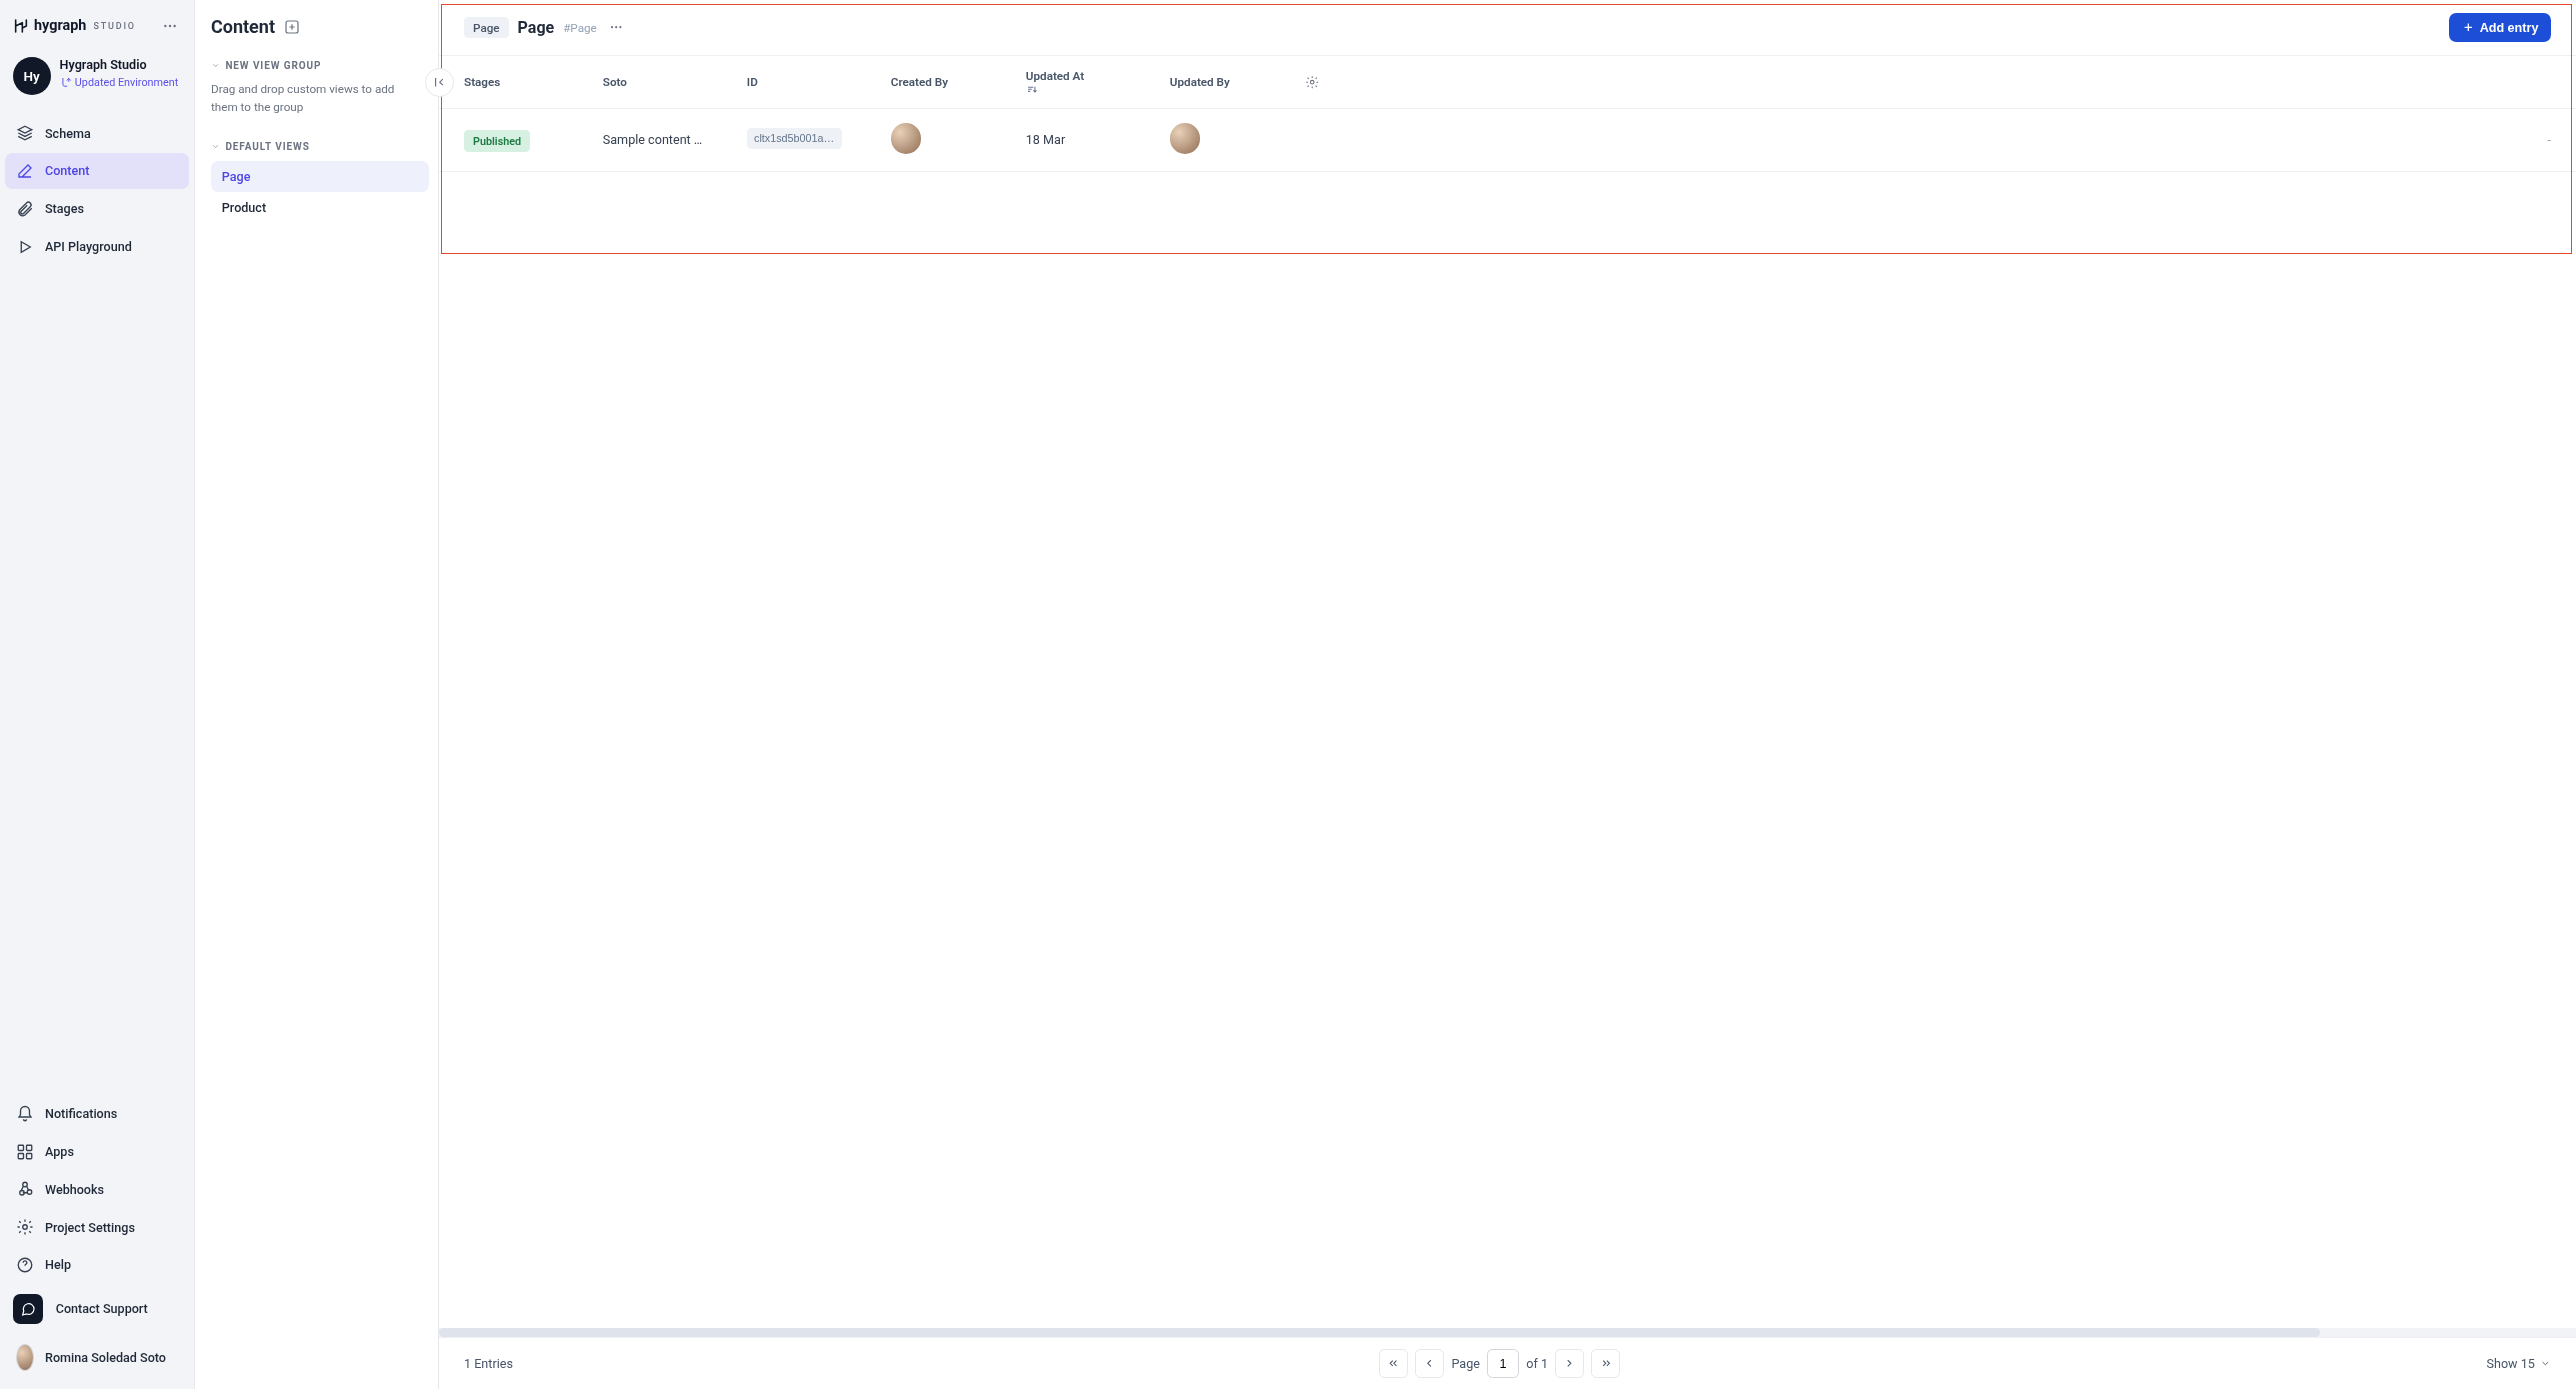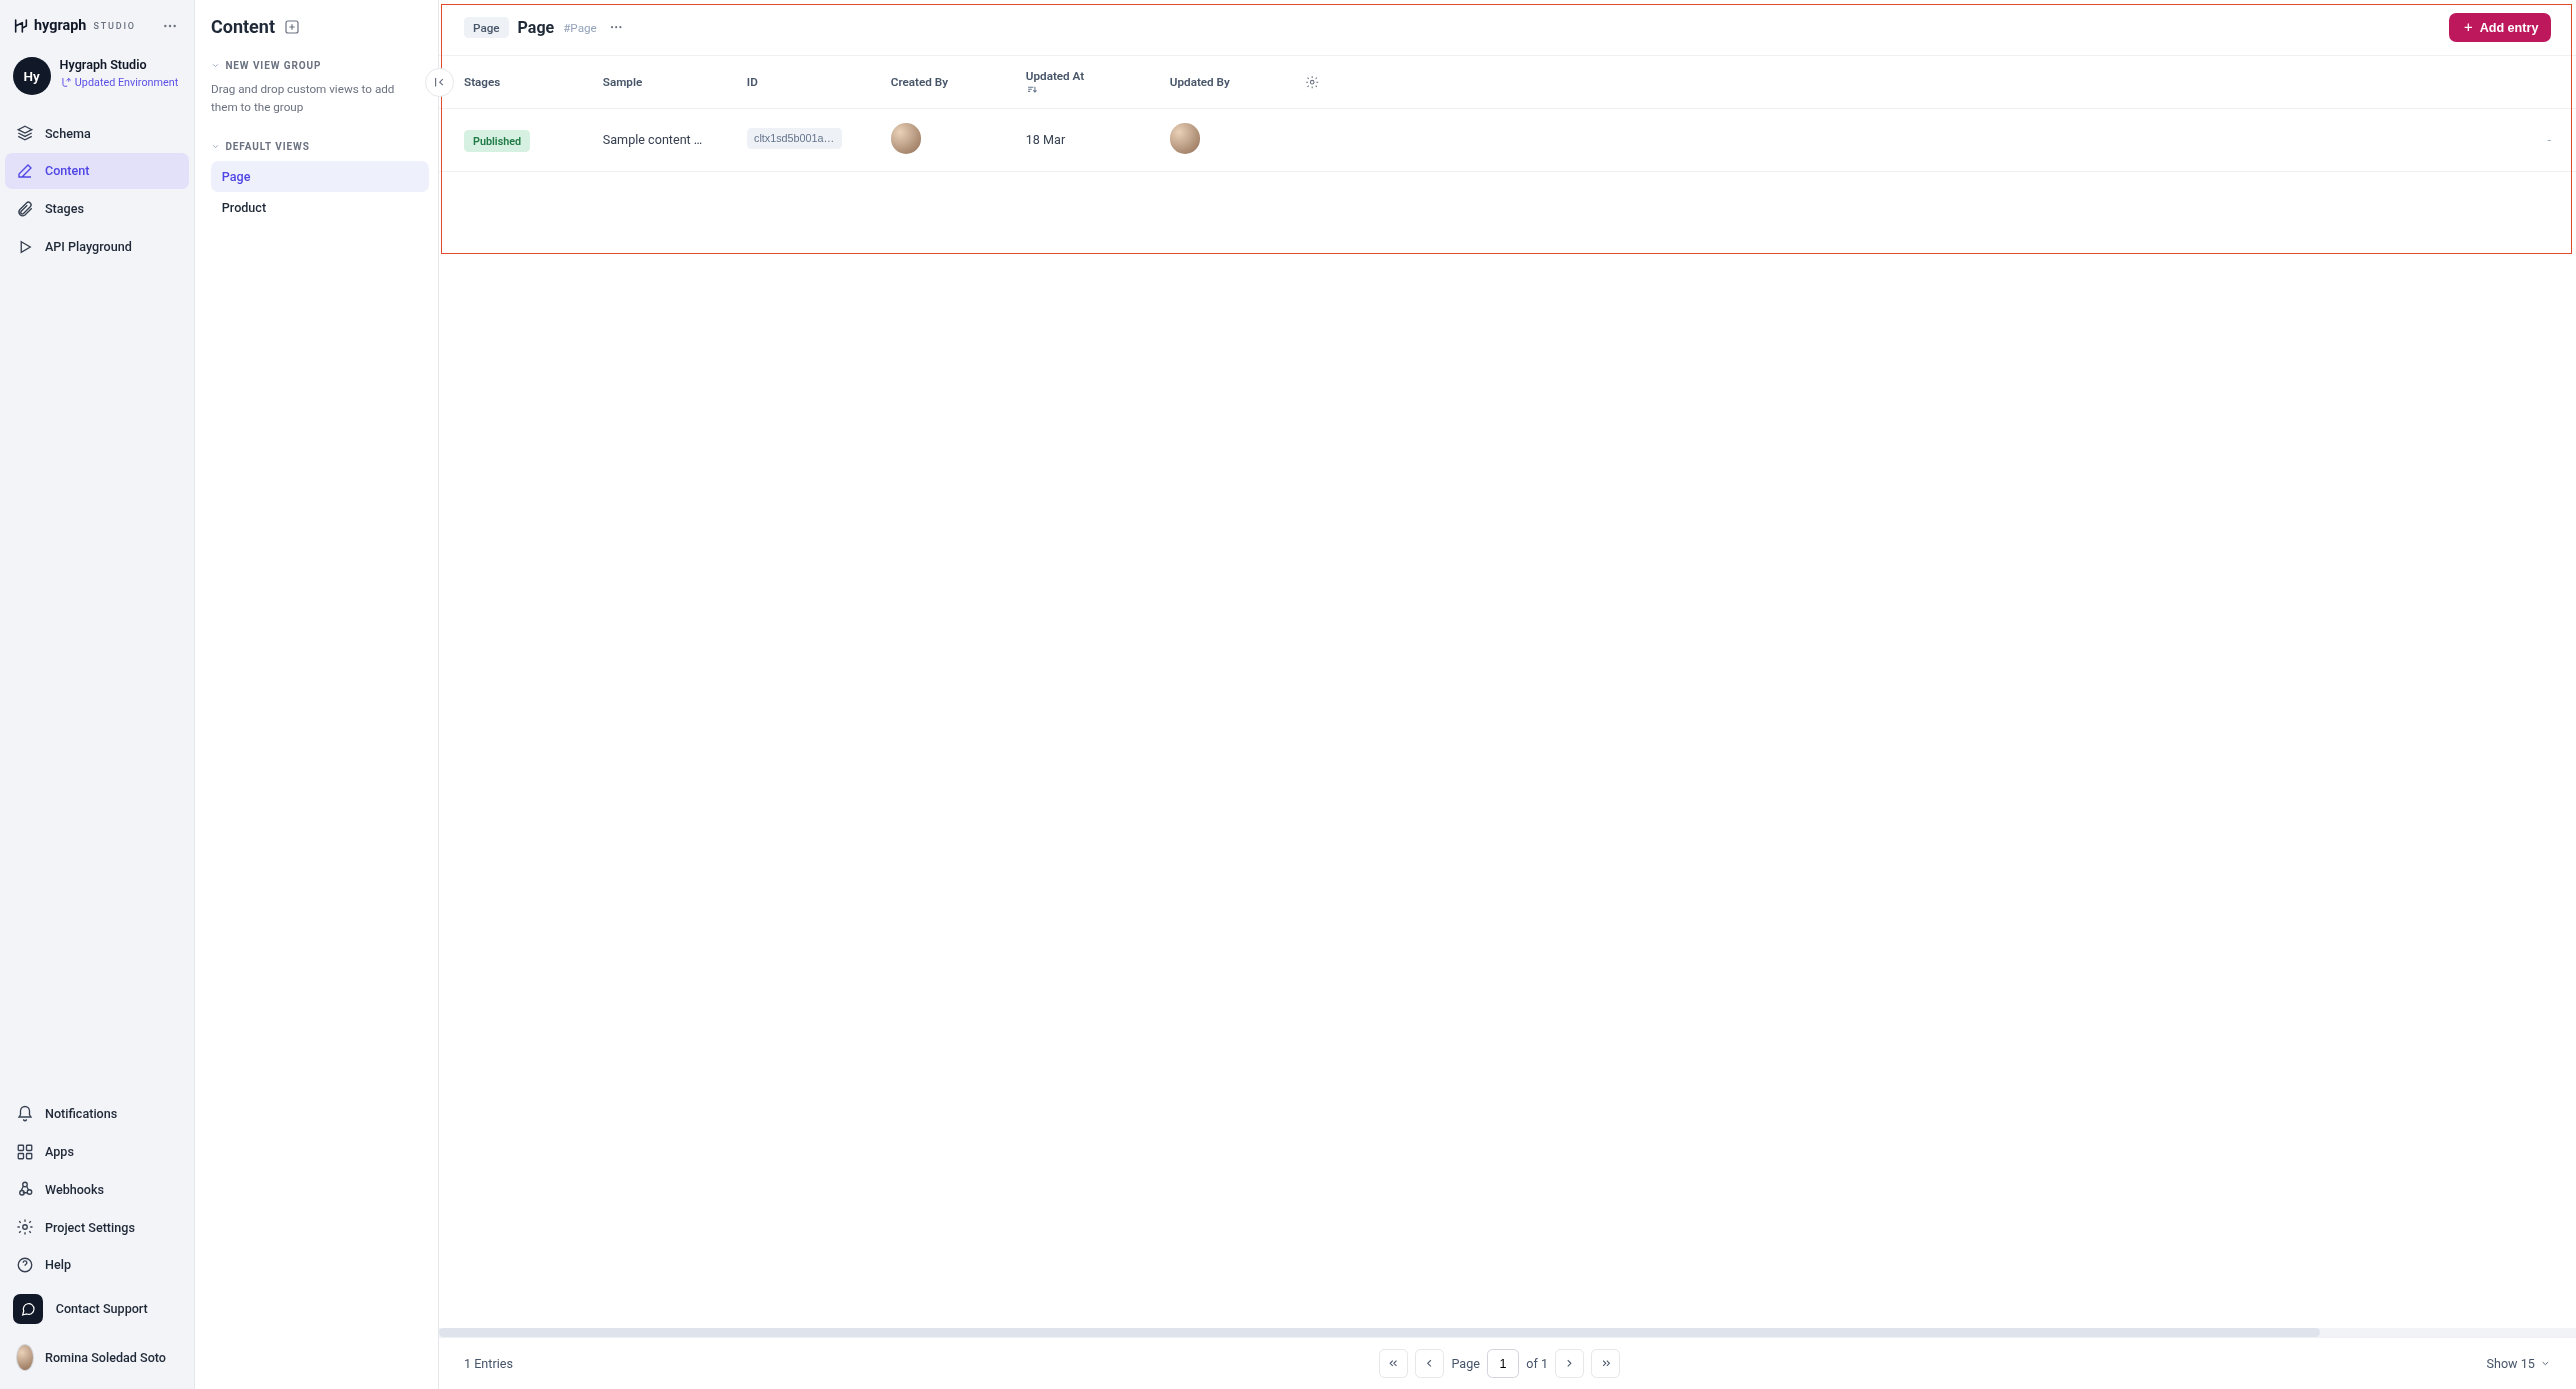--- a/index.html
+++ b/index.html
@@ -123,21 +123,21 @@
     padding: 12.6px 25px; border-bottom: 0.9px solid #eef0f3;
     min-height: 56px;
   }
   .crumb-chip { background:#eef1f6; color:#475569; padding:3.6px 9px; border-radius:4.5px; font-size:11.7px; font-weight:500; }
   .page-title { font-size: 16px; font-weight: 700; }
   .page-hash { color:#94a3b8; font-size: 11.7px; }
   .header-more { color:#6b7280; cursor:pointer; padding:3.6px; }
   .spacer { flex:1; }
   .btn-primary {
     display:flex; align-items:center; gap:5.4px;
-    background:#be185d; color:#fff; font-weight:600;
+    background:#1d4ed8; color:#fff; font-weight:600;
     padding: 7.2px 12.6px; border-radius:7.2px; border:none; cursor:pointer;
     font-size:12.6px;
   }
 
   
   .toolbar {
     display:flex; align-items:center; gap:9px;
     padding: 12.6px 25px; border-bottom: 0.9px solid #eef0f3;
   }
   .locale-pill {
@@ -411,21 +411,21 @@
             <col style="width:144px">
             <col style="width:144px">
           <col style="width:135px">
             <col style="width:144px">
             <col style="width:135px">
             <col>
         </colgroup>
         <thead>
           <tr>
             <th>Stages</th>
-            <th>Sample</th>
+            <th>Soto</th>
             <th>ID</th>
             <th>Created By</th>
             <th>
               <span>Updated At</span>
               <span class="sort-icon">
                 <svg width="12.6" height="12.6" viewBox="0 0 24 24" stroke="#64748b" stroke-width="2" fill="none">
                     <path d="M4 8h10M4 12h7M4 16h4M17 7v10M14 14l3 3 3-3"></path>
                   </svg>
               </span>
             </th>

